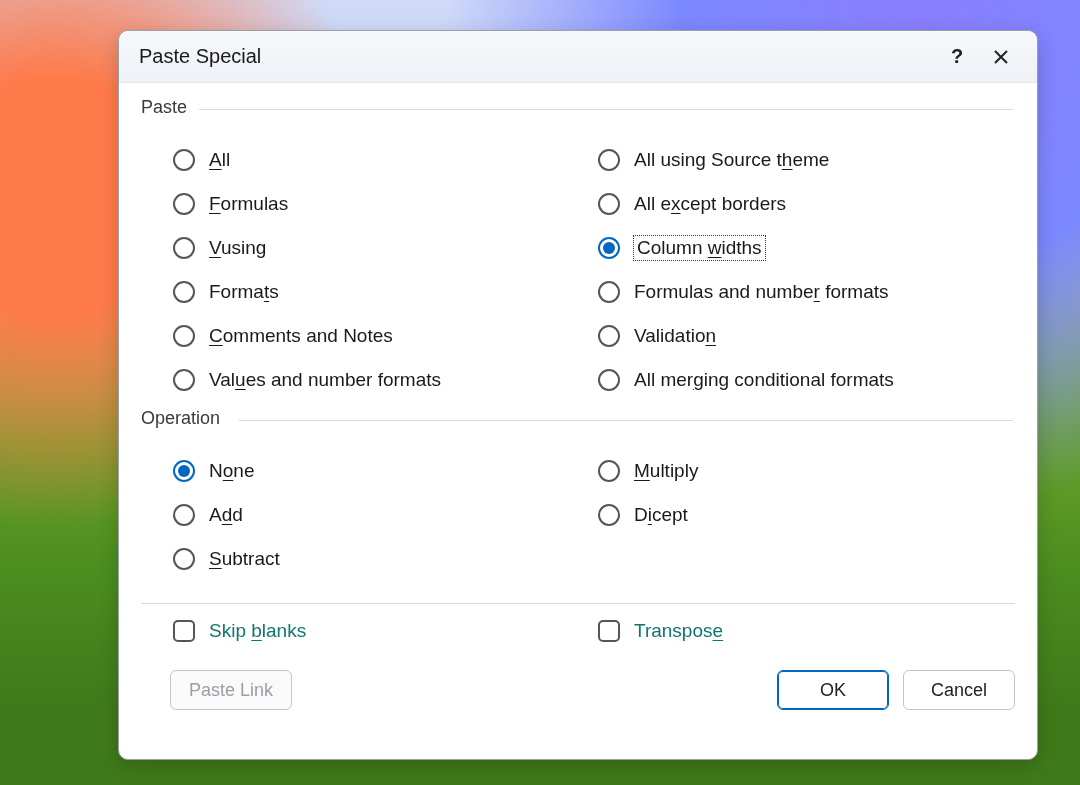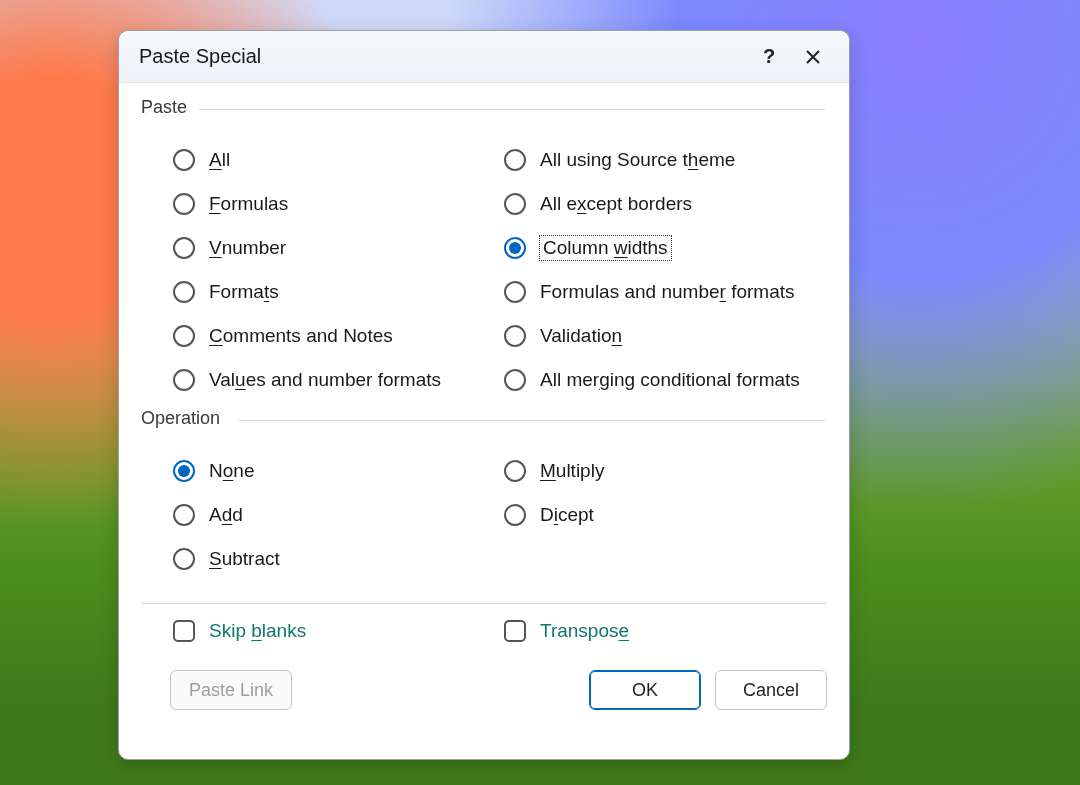--- a/index.html
+++ b/index.html
@@ -9,21 +9,21 @@
       radial-gradient(circle at 5% 25%, #ff7a4a 0%, #ff7a4a 10%, transparent 28%),
       radial-gradient(circle at 85% 5%, #8a7dff 0%, #7b88ff 20%, transparent 40%),
       linear-gradient(180deg, #d0daf8 0%, #c5d3f6 12%, #a3c06a 35%, #6aa22d 55%, #4c8e1f 72%, #3f7a1a 90%);
     overflow:hidden;
     border-radius: 10px;
     padding: 4px;
   }
   .dialog {
     position:absolute;
     left:118px; top:30px;
-    width:732px; height:730px;
+    width:920px; height:730px;
     background:#ffffff;
     border:1px solid #9aa0a6;
     border-radius:10px;
     box-shadow: 0 6px 20px rgba(0,0,0,0.18);
     display:flex; flex-direction:column;
   }
   .titlebar {
     display:flex; align-items:center;
     height:52px;
     padding: 0 14px 0 20px;
@@ -111,21 +111,21 @@
           <span class="radio"></span>
           <span><span></span><span class="u">F</span><span>ormulas</span></span>
         </label>
         <label class="opt">
           <span class="radio"></span>
           <span><span>All e</span><span class="u">x</span><span>cept borders</span></span>
         </label>
 
         <label class="opt">
           <span class="radio"></span>
-          <span><span></span><span class="u">V</span><span>number</span></span>
+          <span><span></span><span class="u">V</span><span>using</span></span>
         </label>
         <label class="opt">
           <span class="radio checked"></span>
           <span class="focus-rect"><span>Column </span><span class="u">w</span><span>idths</span></span>
         </label>
 
         <label class="opt">
           <span class="radio"></span>
           <span><span>Forma</span><span class="u">t</span><span>s</span></span>
         </label>

